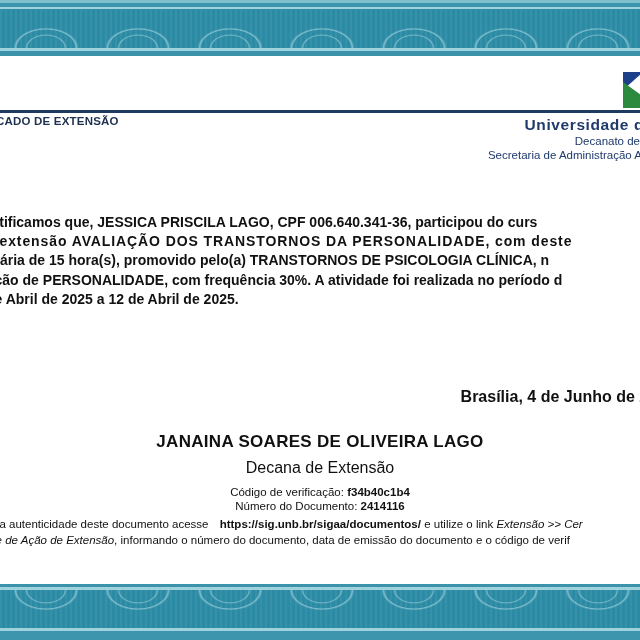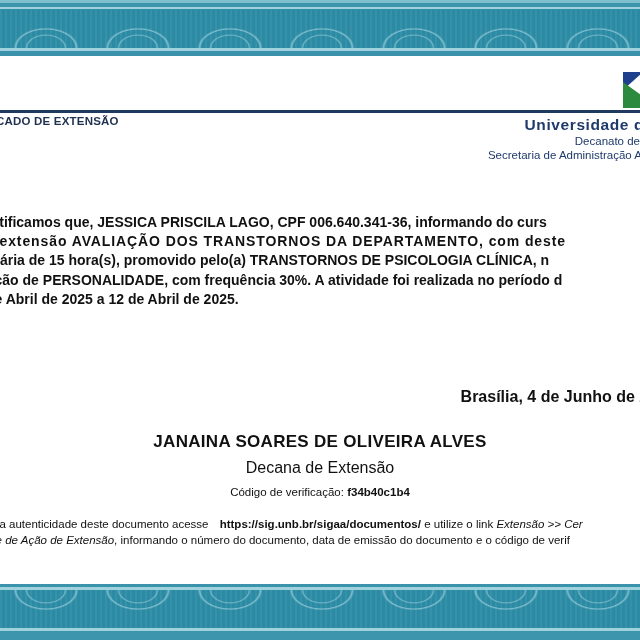--- a/index.html
+++ b/index.html
@@ -110,34 +110,35 @@
 
 <div class="doc-type">CADO DE EXTENSÃO</div>
 
 <div class="uni-block">
   <div class="uni-name">Universidade de B</div>
   <div class="uni-sub"><span>Decanato de</span><span style="display:inline-block;width:30px;"></span></div>
   <div class="uni-sub2">Secretaria de Administração A</div>
 </div>
 
 <div class="body-text">
-  <div><span>ertificamos que, </span><span>JESSICA PRISCILA LAGO</span><span>,  CPF 006.640.341-36,  informando do curs</span></div>
-  <div style="letter-spacing:0.9px;"><span>e extensão </span><span>AVALIAÇÃO DOS TRANSTORNOS DA DEPARTAMENTO</span><span>, com deste</span></div>
+  <div><span>ertificamos que, </span><span>JESSICA PRISCILA LAGO</span><span>,  CPF 006.640.341-36,  participou do curs</span></div>
+  <div style="letter-spacing:0.9px;"><span>e extensão </span><span>AVALIAÇÃO DOS TRANSTORNOS DA PERSONALIDADE</span><span>, com deste</span></div>
   <div><span>orária de 15 hora(s), promovido pelo(a) </span><span>TRANSTORNOS DE PSICOLOGIA CLÍNICA</span><span>, n</span></div>
   <div><span>nção de </span><span>PERSONALIDADE</span><span>, com frequência 30%. A atividade foi realizada no período d</span></div>
   <div>de Abril de 2025 a 12 de Abril de 2025.</div>
 </div>
 
 <div class="place-date">Brasília, 4 de Junho de 202</div>
 
-<div class="signer">JANAINA SOARES DE OLIVEIRA ALVES</div>
+<div class="signer">JANAINA SOARES DE OLIVEIRA LAGO</div>
 <div class="role">Decana de Extensão</div>
 
 <div class="verif">
   <div><span>Código de verificação: </span><b>f34b40c1b4</b></div>
+  <div><span>Número do Documento: </span><b>2414116</b></div>
 </div>
 
 <div class="instructions">
   <div><span>ar a autenticidade deste documento acesse </span><b>https://sig.unb.br/sigaa/documentos/</b><span> e utilize o link </span><i>Extensão &gt;&gt; Cer</i></div>
   <div><i>nte de Ação de Extensão</i><span>,  informando o número do documento, data de emissão do documento e o código de verif</span></div>
 </div>
 
 <div class="band bottom">
   <div class="stripe" style="top:0;height:3px;background:#3a93ab;"></div>
   <div class="stripe" style="top:3px;height:3px;background:#9fd2dd;"></div>

